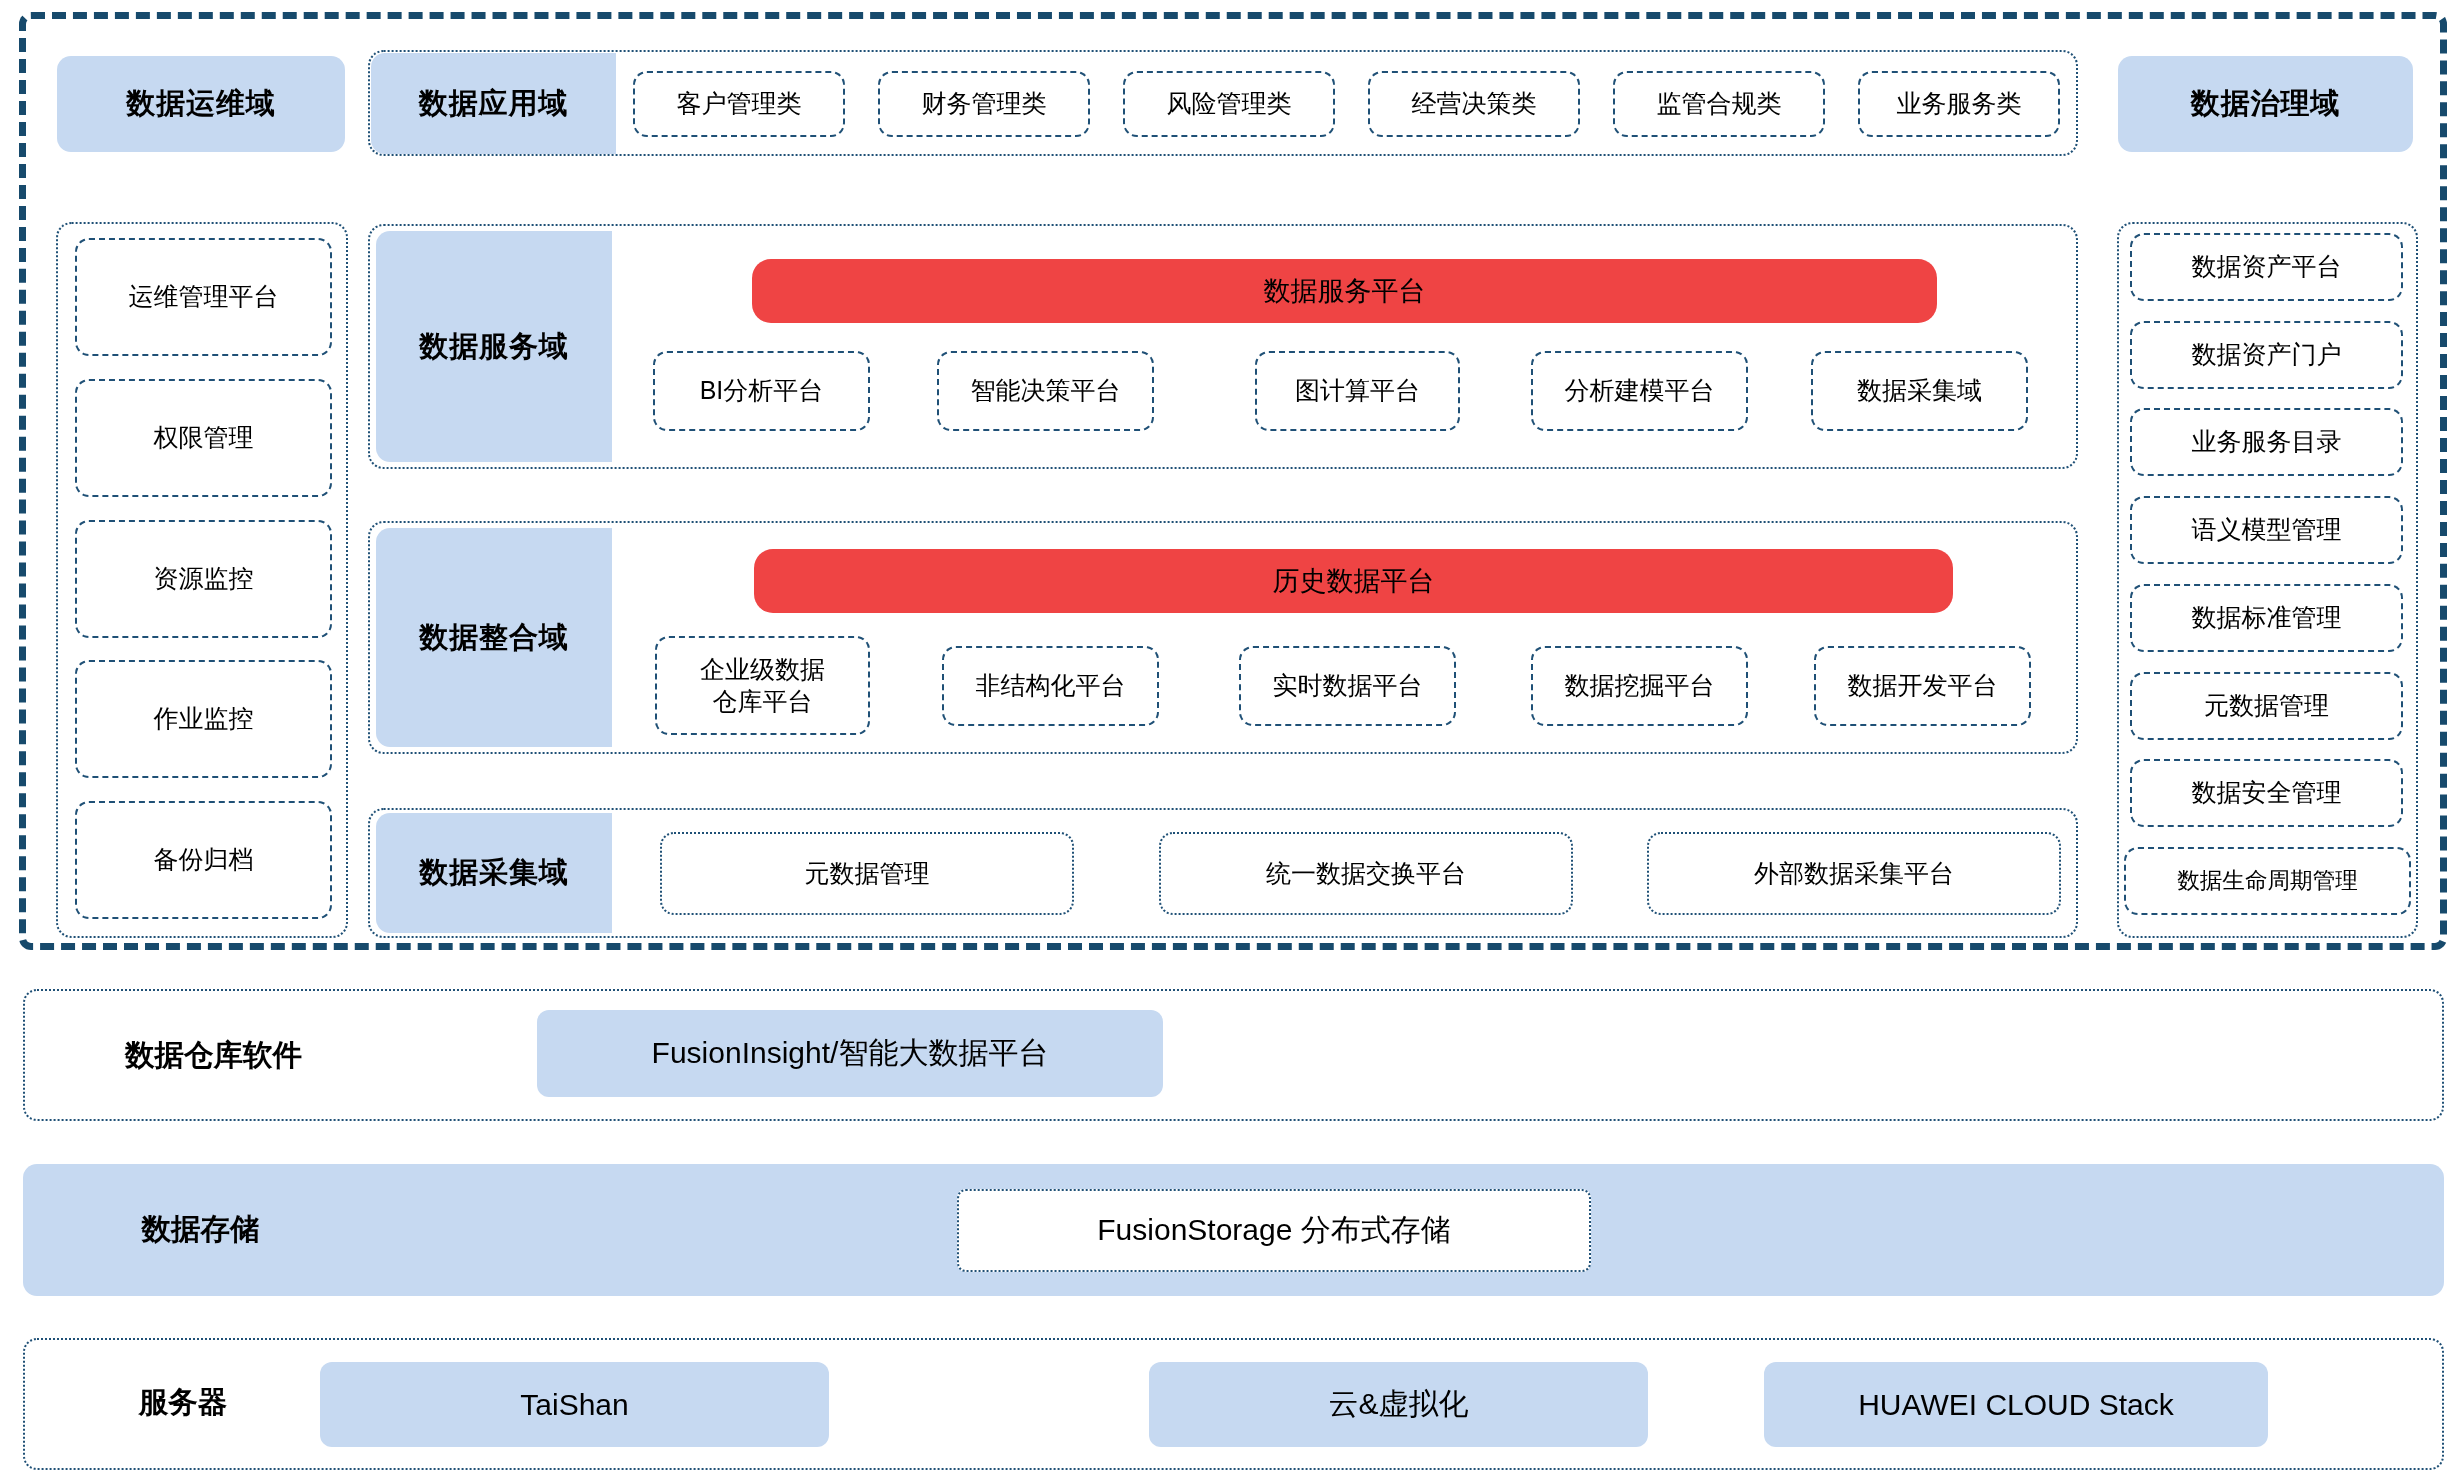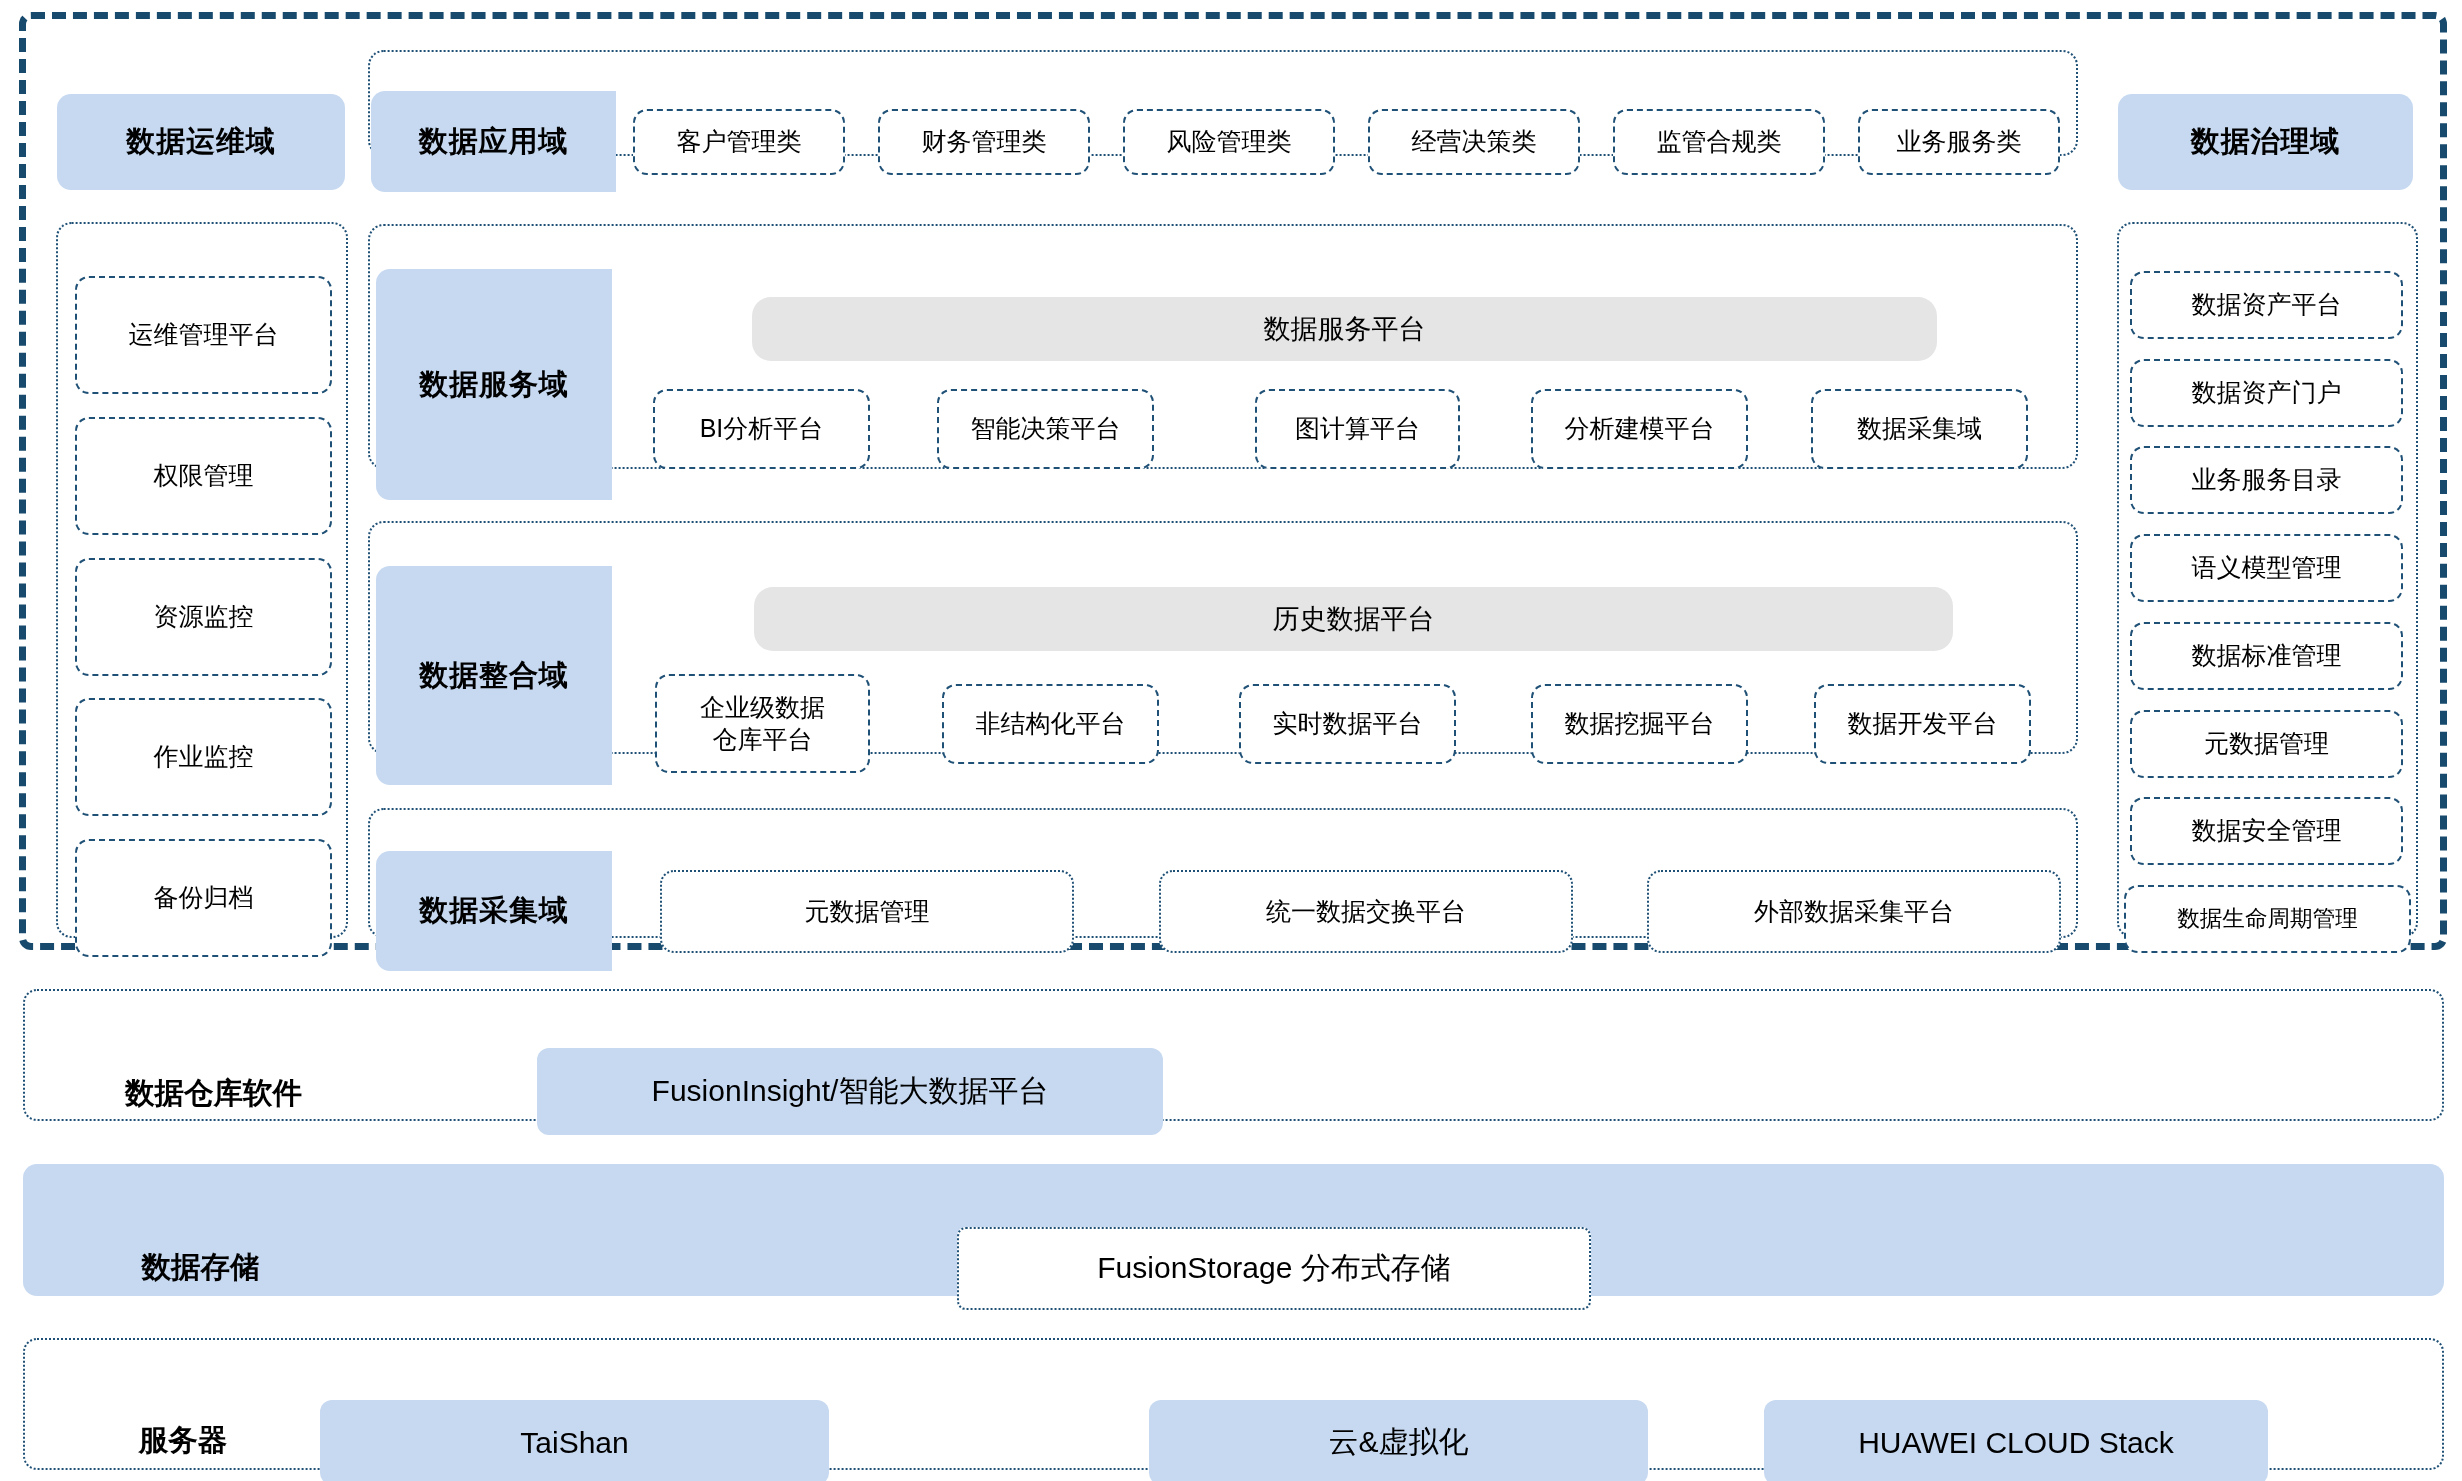--- a/index.html
+++ b/index.html
@@ -5,21 +5,21 @@
   html,body{margin:0;padding:0;background:#ffffff;}
   body{
     font-family:"Liberation Sans","DejaVu Sans",sans-serif;
     color:#000;
     width:2462px;height:1481px;position:relative;overflow:hidden;
   }
   .stage{position:absolute;left:0;top:0;width:2462px;height:1481px;}
 
   
   .abs{position:absolute;box-sizing:border-box;}
-  .flexc{display:flex;align-items:center;justify-content:center;text-align:center;margin-top:38px;}
+  .flexc{display:flex;align-items:center;justify-content:center;text-align:center;}
 
   
   .master-frame{
     border:7.8px dashed #174A6C;
     border-radius:12px;
   }
 
   
   .dot-container{
     border:2.6px dotted #1F5076;
@@ -46,21 +46,21 @@
     border:2.6px dotted #1F5076;
     border-radius:14px;
     background:#ffffff;
     font-size:25px;
     line-height:1.25;
   }
   .chip.dashed{border-style:dashed;}
 
   
   .banner{
-    background:#e5e5e5;
+    background:#ef4444;
     border-radius:19px;
     font-size:27px;
     font-weight:500;
   }
 
   
   .stack-row{
     border:2.6px dotted #1F5076;
     border-radius:14px;
     background:#ffffff;

